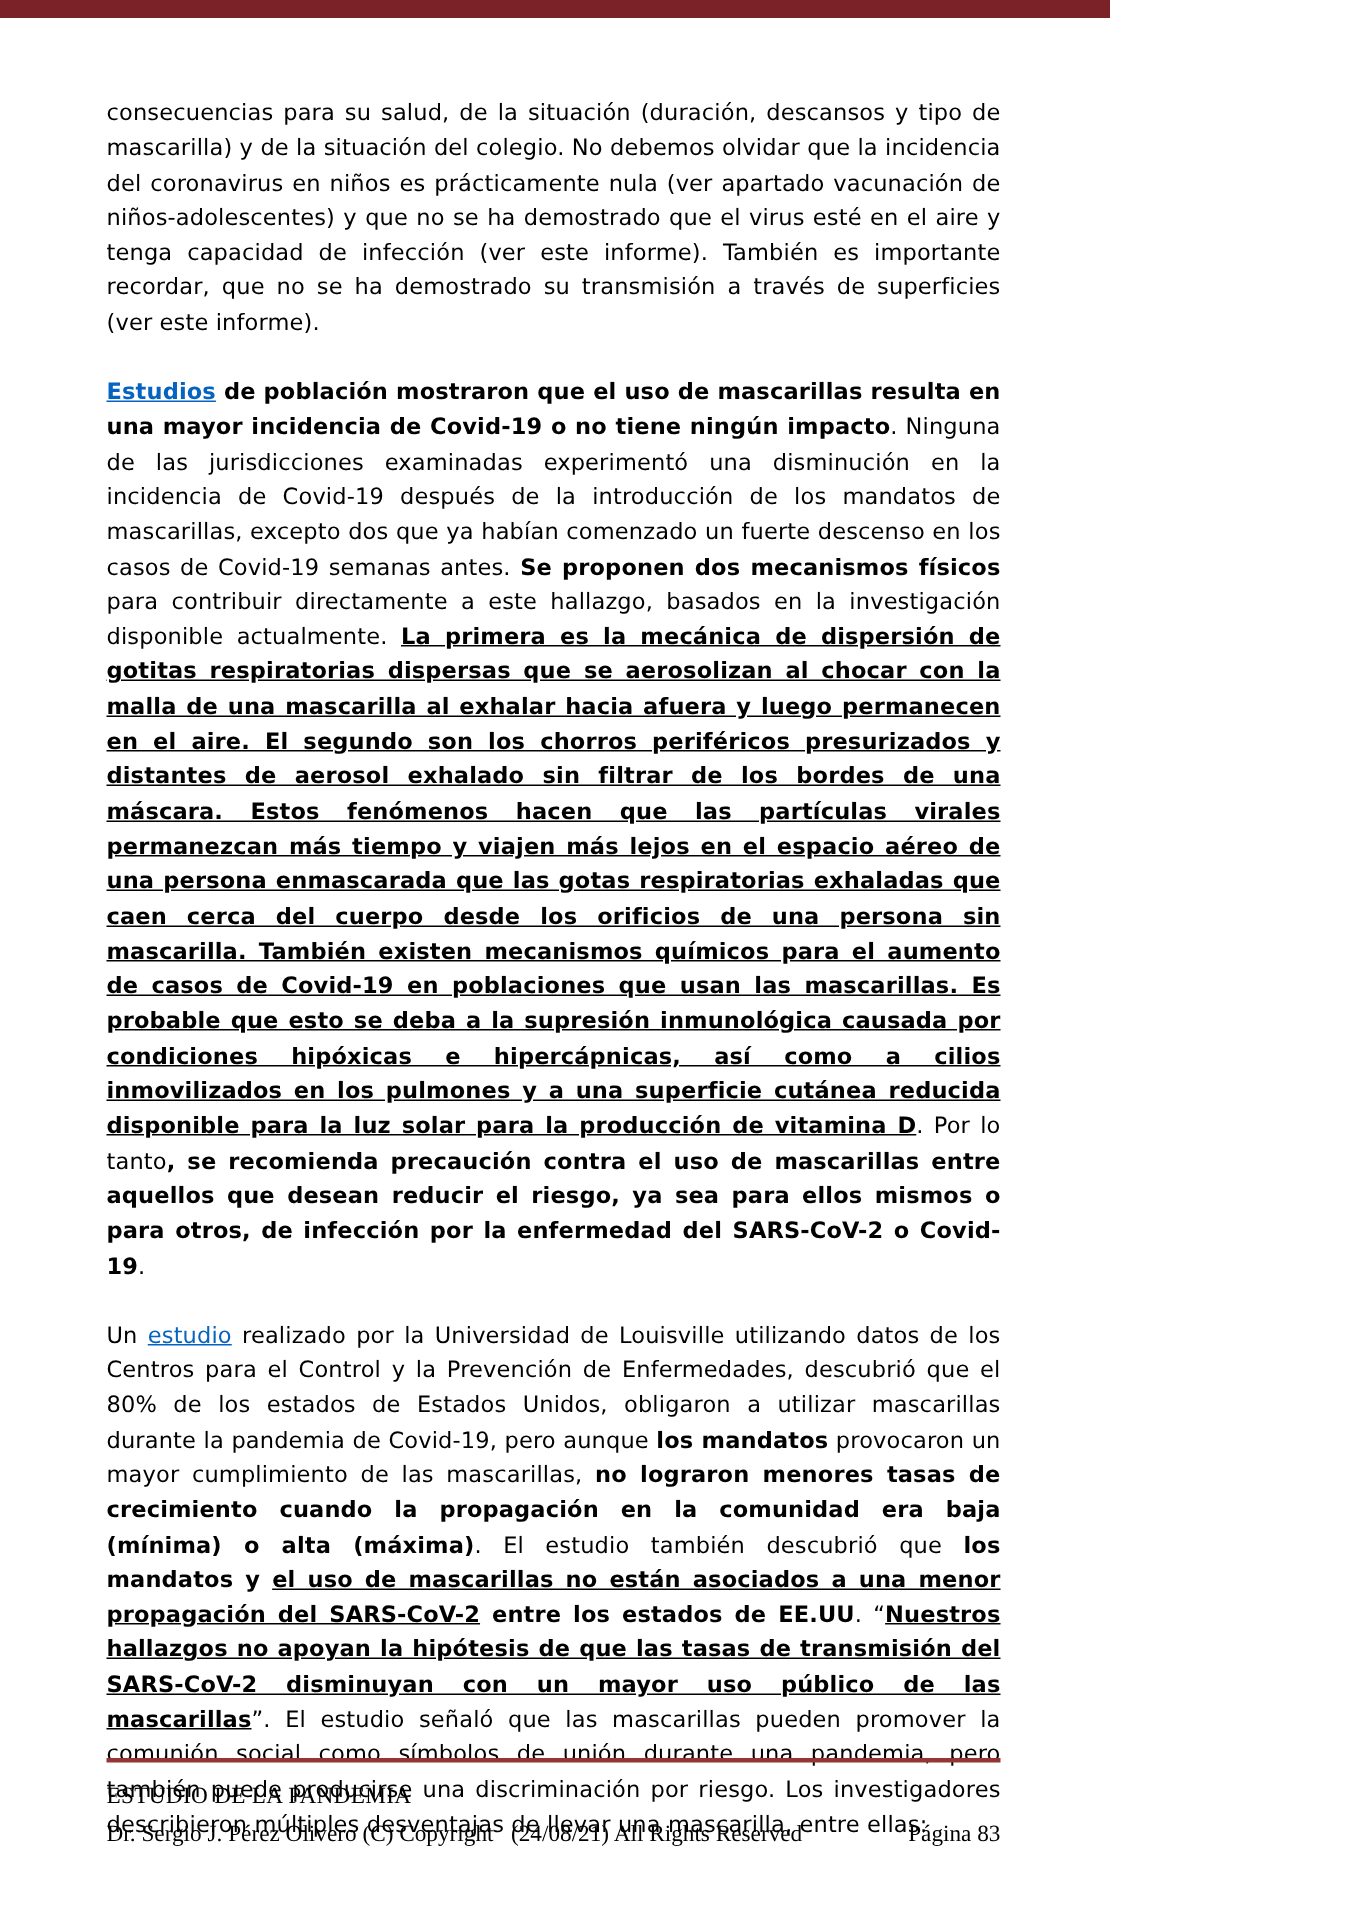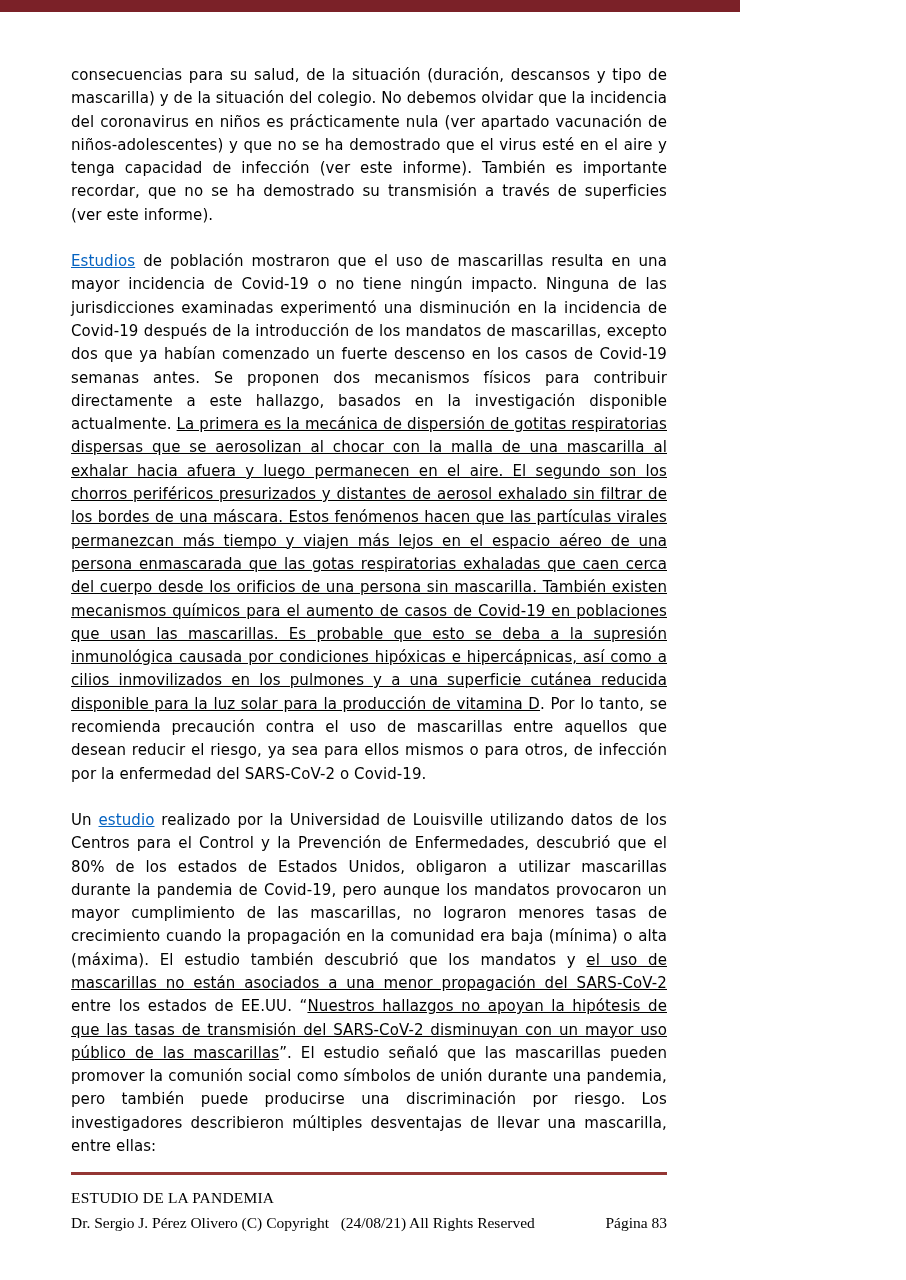--- a/index.html
+++ b/index.html
@@ -28,21 +28,21 @@
     top: 64px;
   }
   .para {
     margin: 0 0 23px 0;
     font-size: 15px;
     line-height: 23.3px;
     text-align: justify;
     letter-spacing: 0.1px;
   }
   .para:last-child { margin-bottom: 0; }
-  .b { font-weight: normal; }
+  .b { font-weight: bold; }
   .u { text-decoration: underline; }
   a.link {
     color: #0563c1;
     text-decoration: underline;
     cursor: pointer;
   }
   footer {
     position: absolute;
     left: 71px;
     right: 73px;

